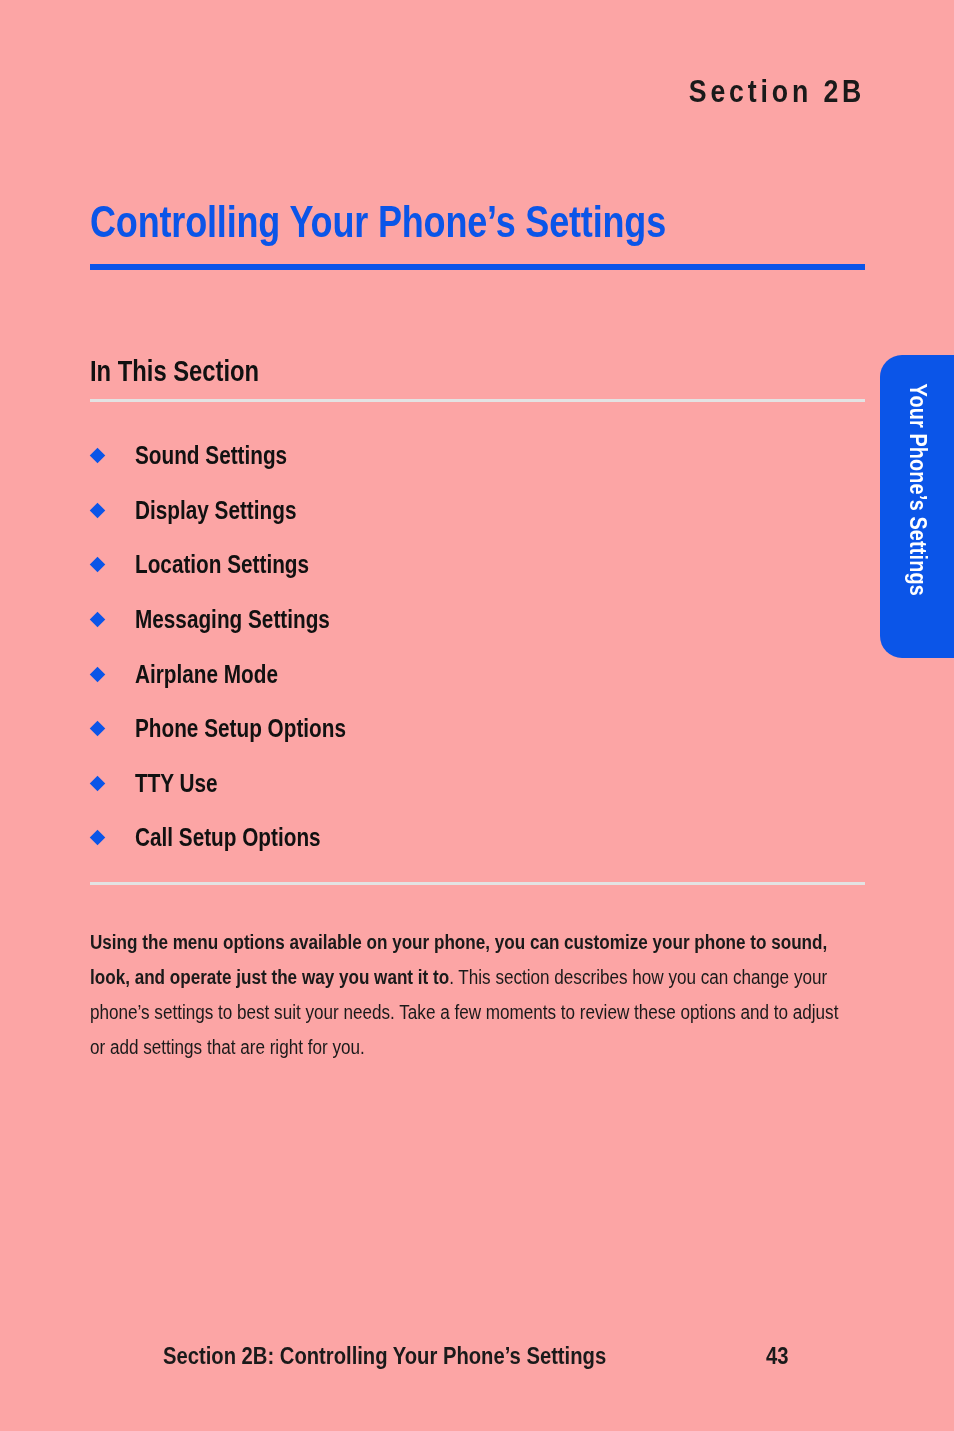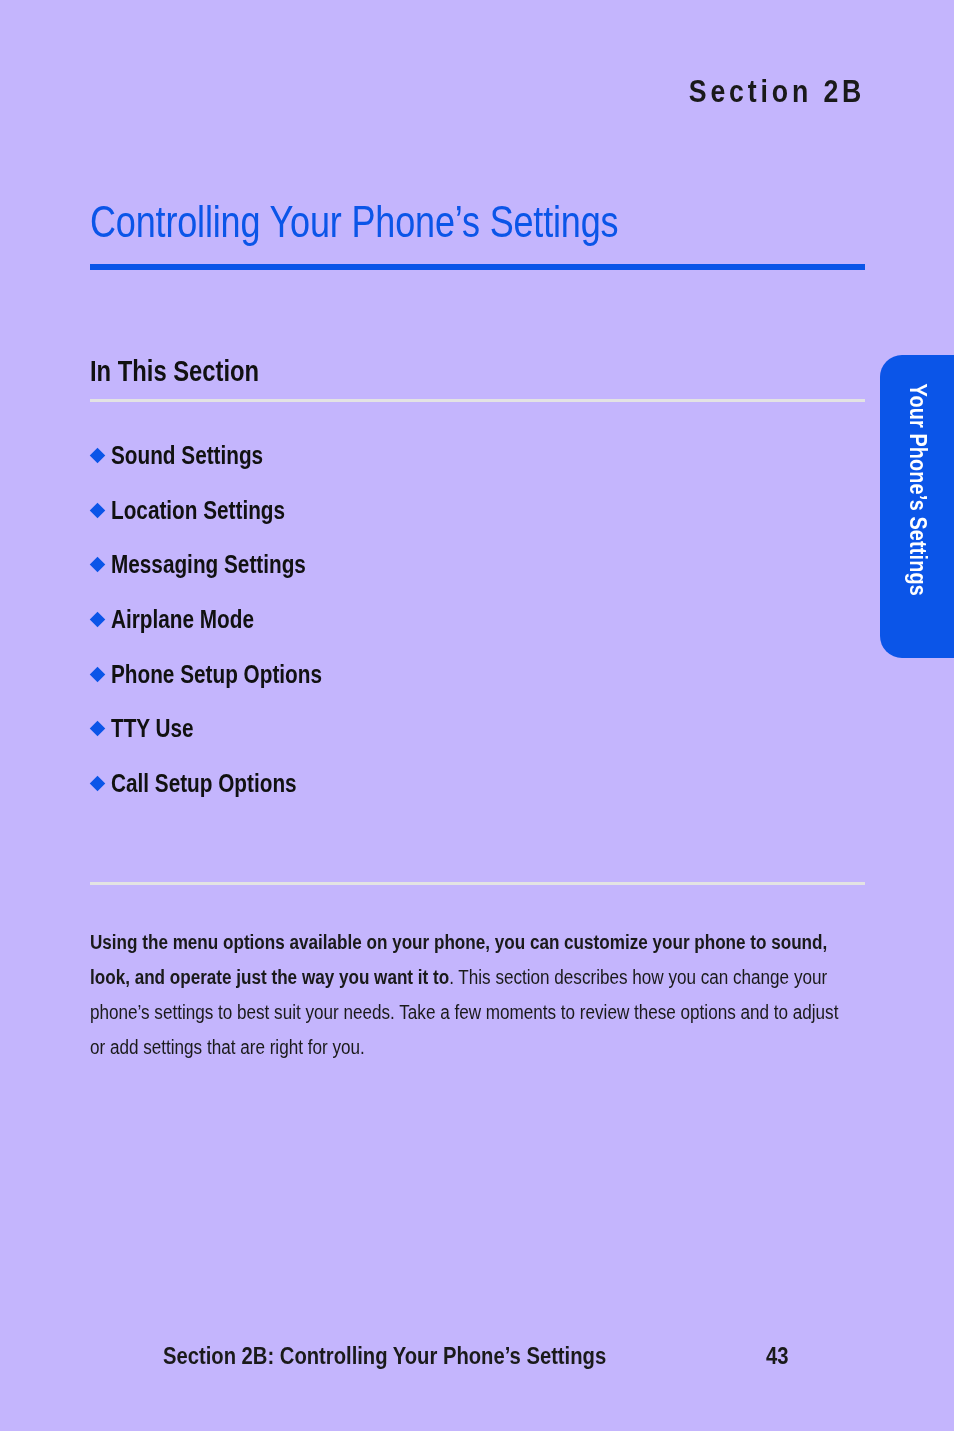--- a/index.html
+++ b/index.html
@@ -16,21 +16,21 @@
     font-family: "Liberation Sans", sans-serif;
     -webkit-font-smoothing: antialiased;
   }
 
   
   .page {
     position: absolute;
     inset: 0;
     width: 954px;
     height: 1431px;
-    background: #c4b5fd;
+    background: #fca5a5;
   }
 
   
   .cond {
     display: inline-block;
     transform: scaleX(0.80);
     transform-origin: left center;
     white-space: nowrap;
   }
 
@@ -52,21 +52,21 @@
   }
 
   
   .chapter-title {
     position: absolute;
     left: 90px;
     top: 194px;
     width: 790px;
     font-size: 45px;
     line-height: 56px;
-    font-weight: normal;
+    font-weight: bold;
     color: #0B55E8;
     letter-spacing: -0.2px;
   }
   .chapter-title .cond {
     transform: scaleX(0.80);
   }
 
   .title-rule {
     position: absolute;
     left: 90px;
@@ -129,21 +129,21 @@
     position: absolute;
     left: 2px;
     top: 50%;
     width: 11px;
     height: 11px;
     margin-top: -5px;
     background: #0B55E8;
     transform: rotate(45deg);
   }
   .toc-label {
-    margin-left: 21px;
+    margin-left: 45px;
     font-size: 25px;
     font-weight: bold;
     color: #111111;
     line-height: 30px;
   }
   .toc-label .cond {
     transform: scaleX(0.83);
   }
 
   
@@ -237,20 +237,24 @@
   </div>
   <div class="rule-top"></div>
 
   <ul class="toc-list">
     <li class="toc-item">
       <span class="toc-bullet"></span>
       <span class="toc-label"><span class="cond">Sound Settings</span></span>
     </li>
     <li class="toc-item">
       <span class="toc-bullet"></span>
+      <span class="toc-label"><span class="cond">Display Settings</span></span>
+    </li>
+    <li class="toc-item">
+      <span class="toc-bullet"></span>
       <span class="toc-label"><span class="cond">Location Settings</span></span>
     </li>
     <li class="toc-item">
       <span class="toc-bullet"></span>
       <span class="toc-label"><span class="cond">Messaging Settings</span></span>
     </li>
     <li class="toc-item">
       <span class="toc-bullet"></span>
       <span class="toc-label"><span class="cond">Airplane Mode</span></span>
     </li>

